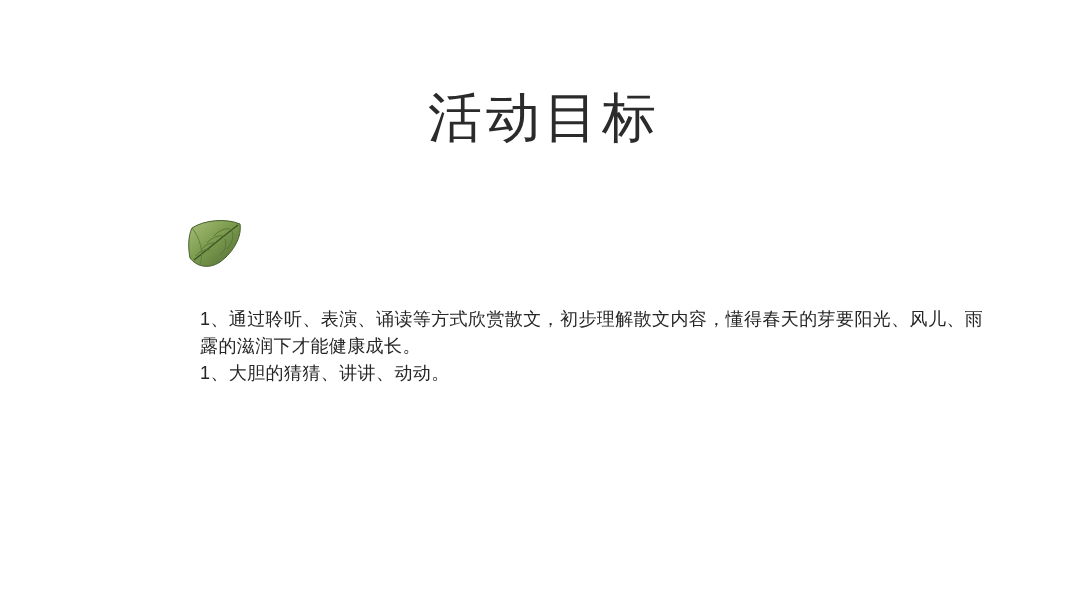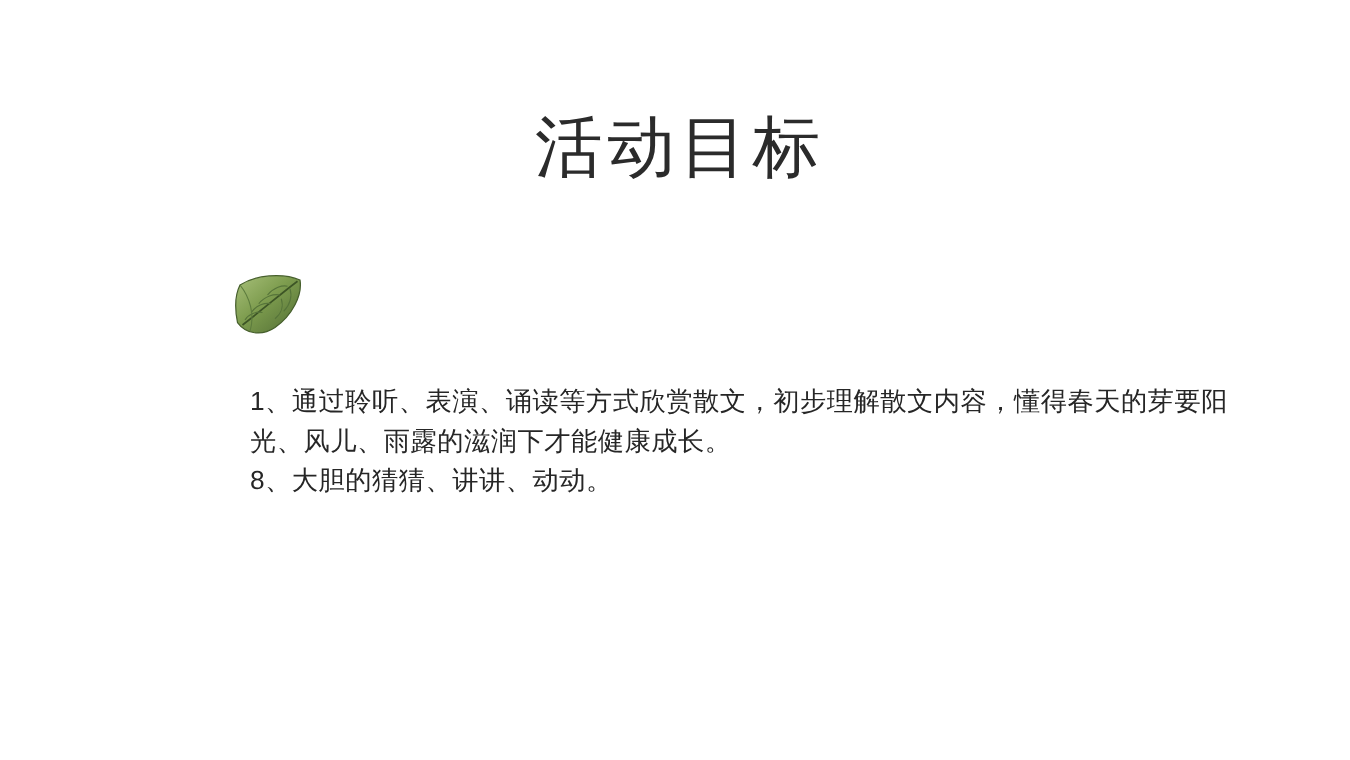--- a/index.html
+++ b/index.html
@@ -37,21 +37,21 @@
     left: 186px;
     top: 218px;
     width: 62px;
     height: 52px;
   }
   .body-text {
     position: absolute;
     left: 200px;
     top: 306px;
     width: 800px;
-    font-size: 21px;
+    font-size: 18px;
     line-height: 1.5;
     color: #262626;
     letter-spacing: 0.4px;
   }
   .body-text .line {
     white-space: pre-wrap;
   }
 </style>
 </head>
 <body>
@@ -78,16 +78,16 @@
         <path d="M24 32 C19 31 13 33 10 38"></path>
         <path d="M46 13 C48 19 46 26 41 31"></path>
         <path d="M39 21 C41 27 39 33 34 37"></path>
       </g>
       <path d="M6 10 C14 20 18 34 14 47" stroke="#5d7c3e" stroke-width="0.9" fill="none"></path>
     </svg>
   </div>
 
   <div class="body-text">
     <div class="line">1、通过聆听、表演、诵读等方式欣赏散文，初步理解散文内容，懂得春天的芽要阳光、风儿、雨露的滋润下才能健康成长。</div>
-    <div class="line">8、大胆的猜猜、讲讲、动动。</div>
+    <div class="line">1、大胆的猜猜、讲讲、动动。</div>
   </div>
 
 </div>
 
 </body></html>

